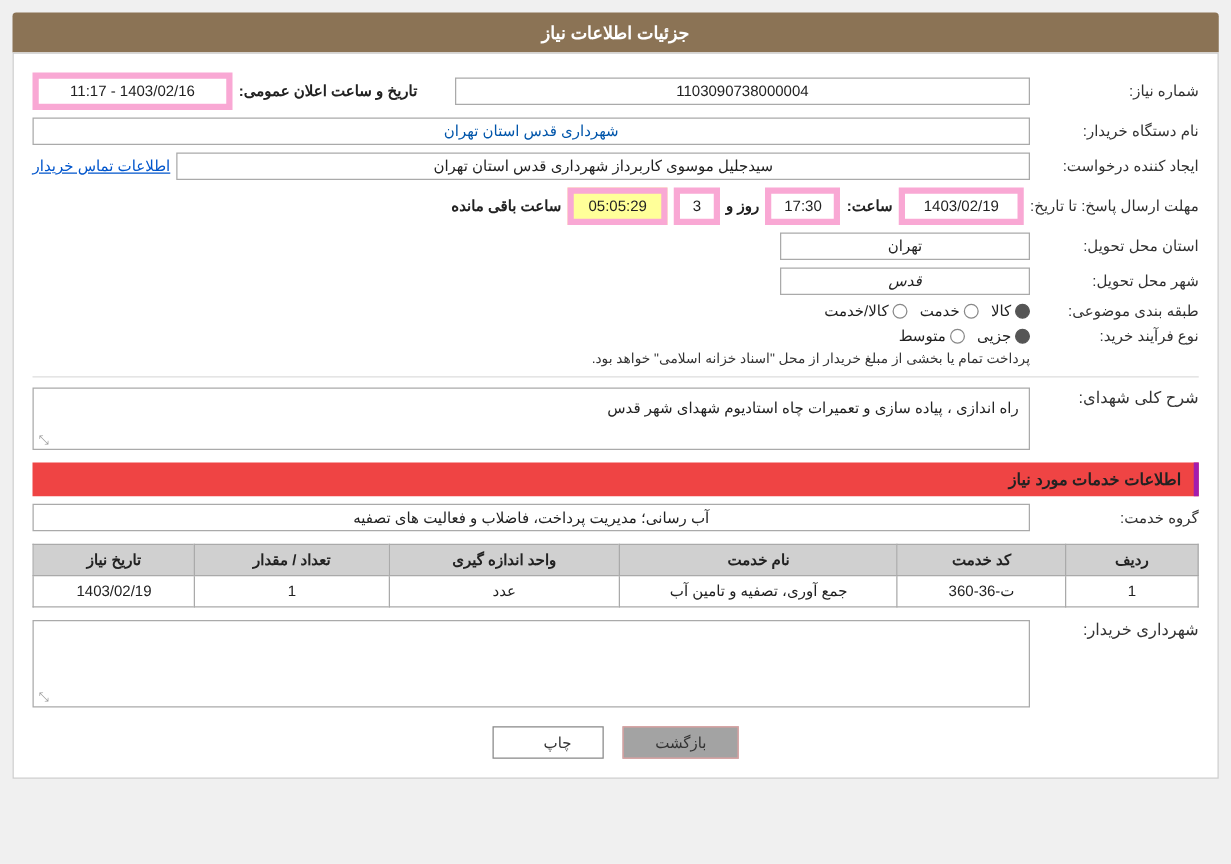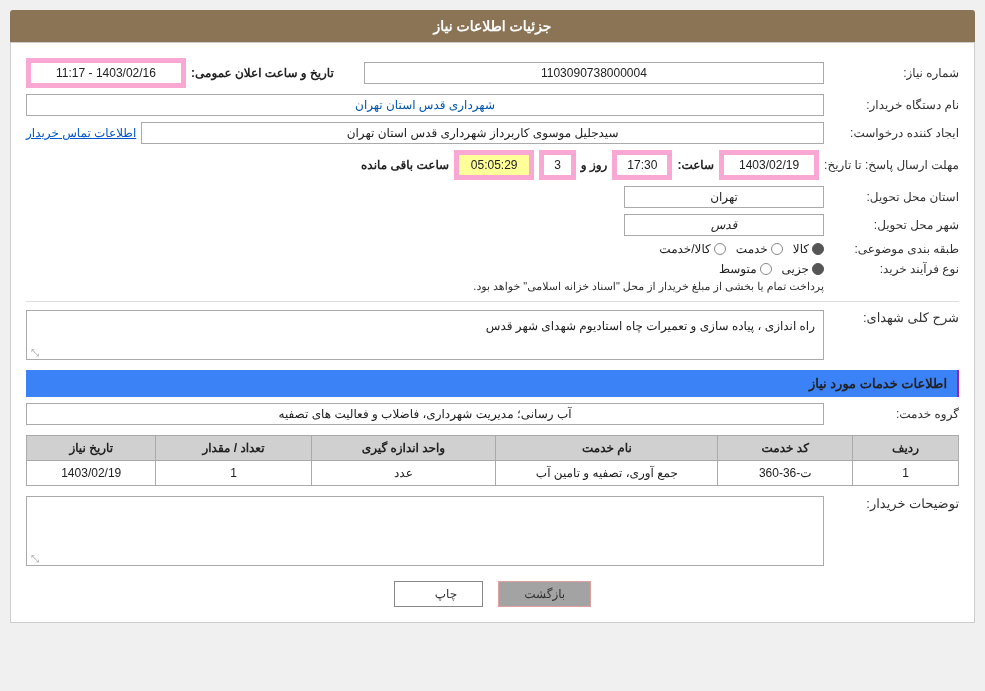--- a/index.html
+++ b/index.html
@@ -96,25 +96,25 @@
     .radio-circle.selected {
       background: #555;
       border-color: #555;
     }
     .process-text {
       flex: 1;
       font-size: 11px;
       color: #333;
     }
     .section-header {
-      background: #3b82f6;
+      background: #ef4444;
       padding: 6px 10px;
       font-weight: bold;
       font-size: 13px;
-      border-right: 2px solid #a21caf;
+      border-right: 4px solid #a21caf;
       margin: 10px 0 6px 0;
     }
     .description-box {
       border: 1px solid #aaa;
       padding: 8px;
       min-height: 50px;
       background: white;
       text-align: right;
       direction: rtl;
       font-size: 12px;
@@ -291,21 +291,21 @@
       <div class="description-box" style="flex:1; position:relative;">
         <span>راه اندازی ، پیاده سازی  و  تعمیرات چاه استادیوم شهدای شهر قدس</span>
         <div class="resize-handle">⤡</div>
       </div>
     </div>
 
     <div class="section-header">اطلاعات خدمات مورد نیاز</div>
 
     <div class="form-row">
       <div class="field-label">گروه خدمت:</div>
-      <div class="field-value" style="flex:1;">آب رسانی؛ مدیریت شهرداری، فاضلاب و فعالیت های تصفیه</div>
+      <div class="field-value" style="flex:1;">آب رسانی؛ مدیریت پرداخت، فاضلاب و فعالیت های تصفیه</div>
     </div>
 
     <div class="table-container">
       <table>
         <thead>
           <tr>
             <th>ردیف</th>
             <th>کد خدمت</th>
             <th>نام خدمت</th>
             <th>واحد اندازه گیری</th>
@@ -320,21 +320,21 @@
         <td>جمع آوری، تصفیه و تامین آب</td>
         <td>عدد</td>
         <td>1</td>
         <td>1403/02/19</td>
       </tr>
           </tbody>
       </table>
     </div>
 
     <div class="buyer-notes-row">
-      <div class="field-label" style="font-size:13px;">توضیحات خریدار:</div>
+      <div class="field-label" style="font-size:13px;">شهرداری خریدار:</div>
       <div class="buyer-notes-box">
         <div class="resize-handle">⤡</div>
       </div>
     </div>
 
     <div class="button-row">
       <button class="btn btn-back">بازگشت</button>
       <button class="btn btn-print">چاپ</button>
     </div>
 

